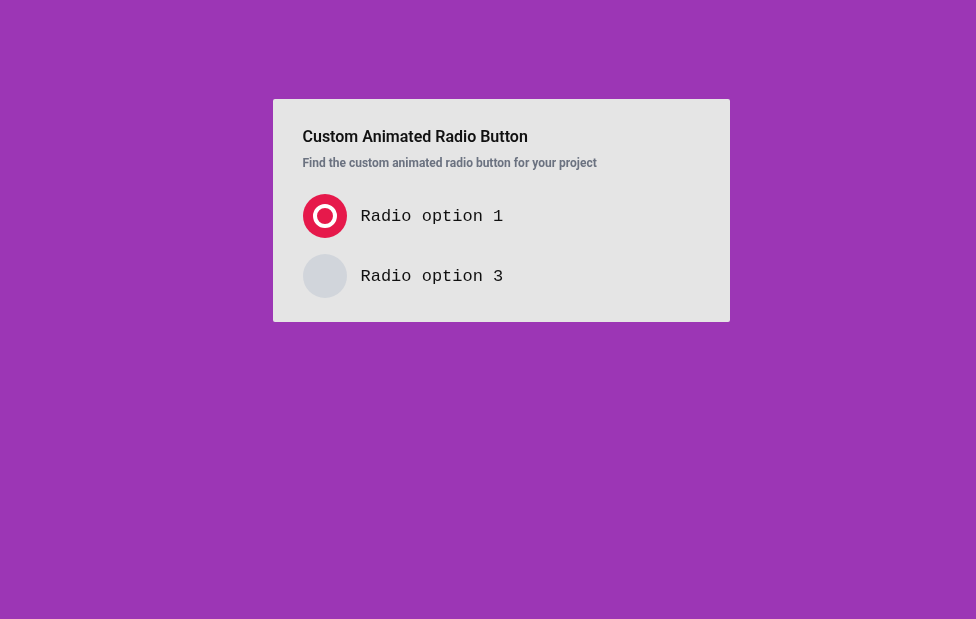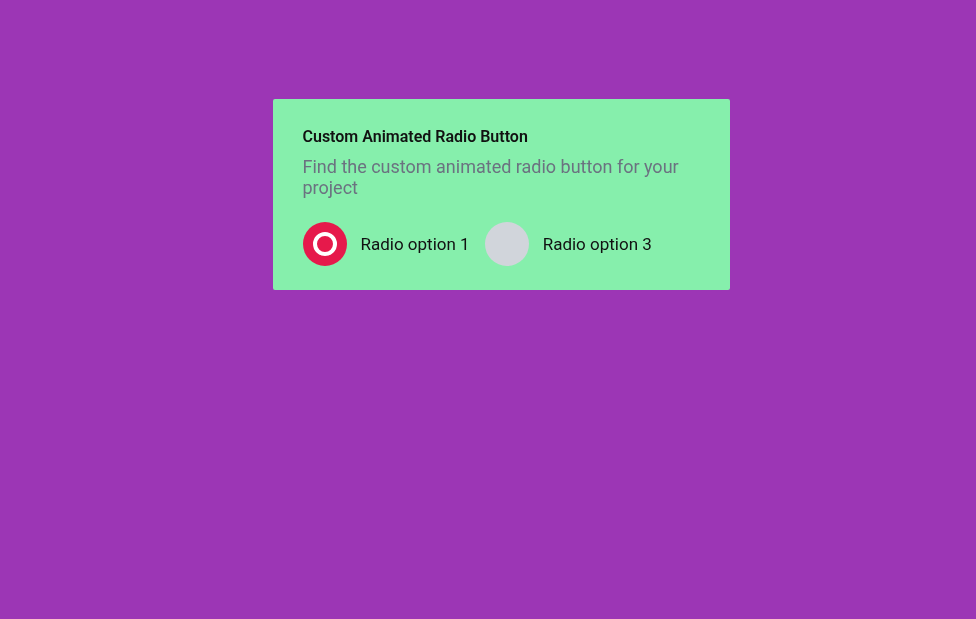--- a/index.html
+++ b/index.html
@@ -13,45 +13,46 @@
       background-color: #9c36b5;
       width: 976px;
       height: 619px;
       display: flex;
       justify-content: center;
       align-items: flex-start;
       padding-top: 99px;
     }
 
     .card {
-      background-color: #86efac;
+      background-color: #e5e5e5;
       width: 457px;
       padding: 28px 30px 24px 30px;
       border-radius: 2px;
       margin-left: 26px;
     }
 
     .card-title {
       font-size: 16px;
       font-weight: 600;
       color: #111;
       margin-bottom: 10px;
     }
 
     .card-subtitle {
-      font-size: 18px;
-      font-weight: 400;
+      font-size: 12px;
+      font-weight: 700;
       color: #6b7280;
       margin-bottom: 24px;
     }
 
     .radio-group {
       display: flex;
       flex-wrap: wrap;
-      gap: 16px 15px;
+      gap: 16px 0;
+      font-family: Liberation Mono, monospace;
     }
 
     .radio-item {
       display: flex;
       align-items: center;
       cursor: pointer;
     }
 
     .radio-circle {
       width: 44px;

